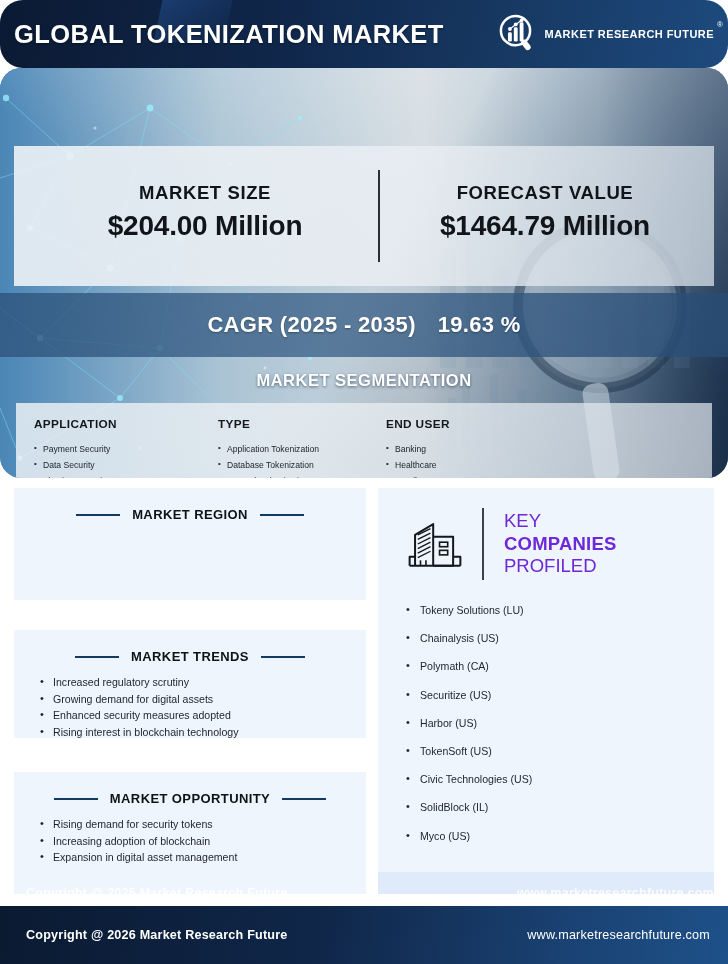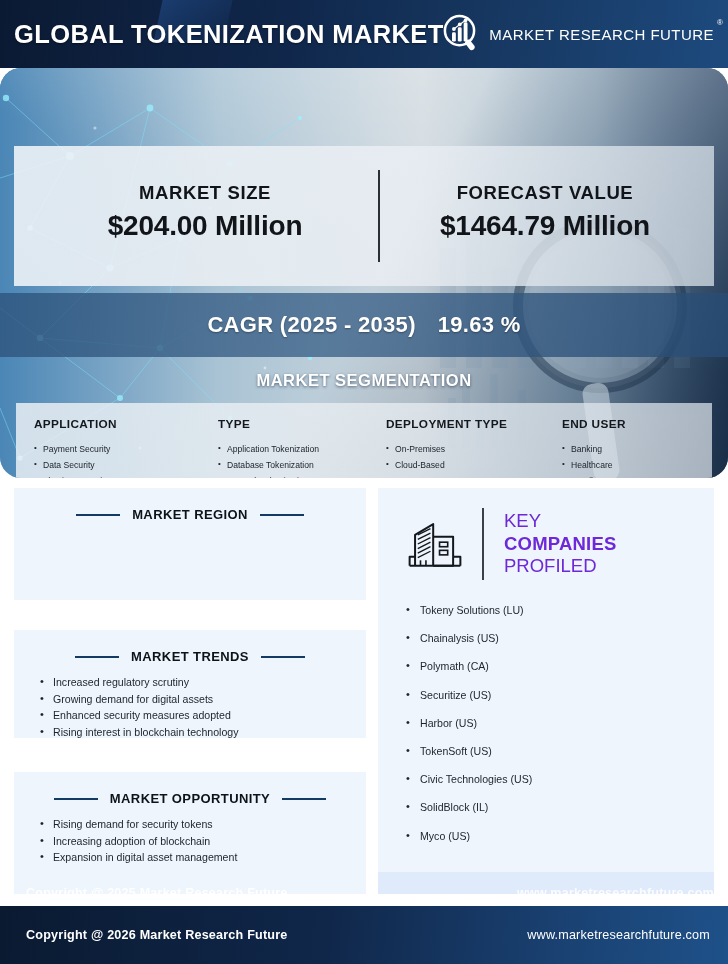--- a/index.html
+++ b/index.html
@@ -15,20 +15,21 @@
     overflow: hidden;
     background: #ffffff;
   }
 
   
   .header {
     position: absolute; left: 0; top: 0;
     width: 728px; height: 68px;
     background: linear-gradient(100deg, #0b1a33 0%, #10274b 40%, #173963 70%, #1d4a7e 100%);
     overflow: hidden;
+    border-radius: 23px;
   }
   .header-deco {
     position: absolute; left: 160px; top: -18px;
     width: 70px; height: 60px;
     background: linear-gradient(135deg, rgba(40,90,160,.55), rgba(20,50,100,.15));
     transform: skewX(-12deg);
   }
   .header-title {
     position: absolute; left: 14px; top: 20px;
     font-size: 25.5px; font-weight: bold;
@@ -37,21 +38,21 @@
     text-shadow: 0 1px 2px rgba(0,0,0,.45);
     white-space: nowrap;
   }
   .logo-wrap {
     position: absolute; right: 14px; top: 14px;
     display: flex; align-items: center; gap: 7px;
   }
   .logo-mark { width: 40px; height: 40px; display: block; }
   .logo-text-wrap { position: relative; }
   .logo-text {
-    font-size: 15px; font-weight: normal; color: #ffffff;
+    font-size: 11px; font-weight: bold; color: #ffffff;
     letter-spacing: .45px; white-space: nowrap;
   }
   .logo-reg {
     position: absolute; right: -9px; top: -8px;
     font-size: 8px; color: #ffffff;
   }
 
   
   .hero {
     position: absolute; left: 0; top: 68px;
@@ -359,27 +360,20 @@
           </div>
           <div class="seg-col">
             <div class="seg-col-title">TYPE</div>
             <ul class="seg-list">
               <li>Application Tokenization</li>
               <li>Database Tokenization</li>
               <li>Network Tokenization</li>
             </ul>
           </div>
           <div class="seg-col">
-            <div class="seg-col-title">DEPLOYMENT TYPE</div>
-            <ul class="seg-list">
-              <li>On-Premises</li>
-              <li>Cloud-Based</li>
-            </ul>
-          </div>
-          <div class="seg-col">
             <div class="seg-col-title">END USER</div>
             <ul class="seg-list">
               <li>Banking</li>
               <li>Healthcare</li>
               <li>Retail</li>
             </ul>
           </div>
         </div>
     </div>
   </div>

